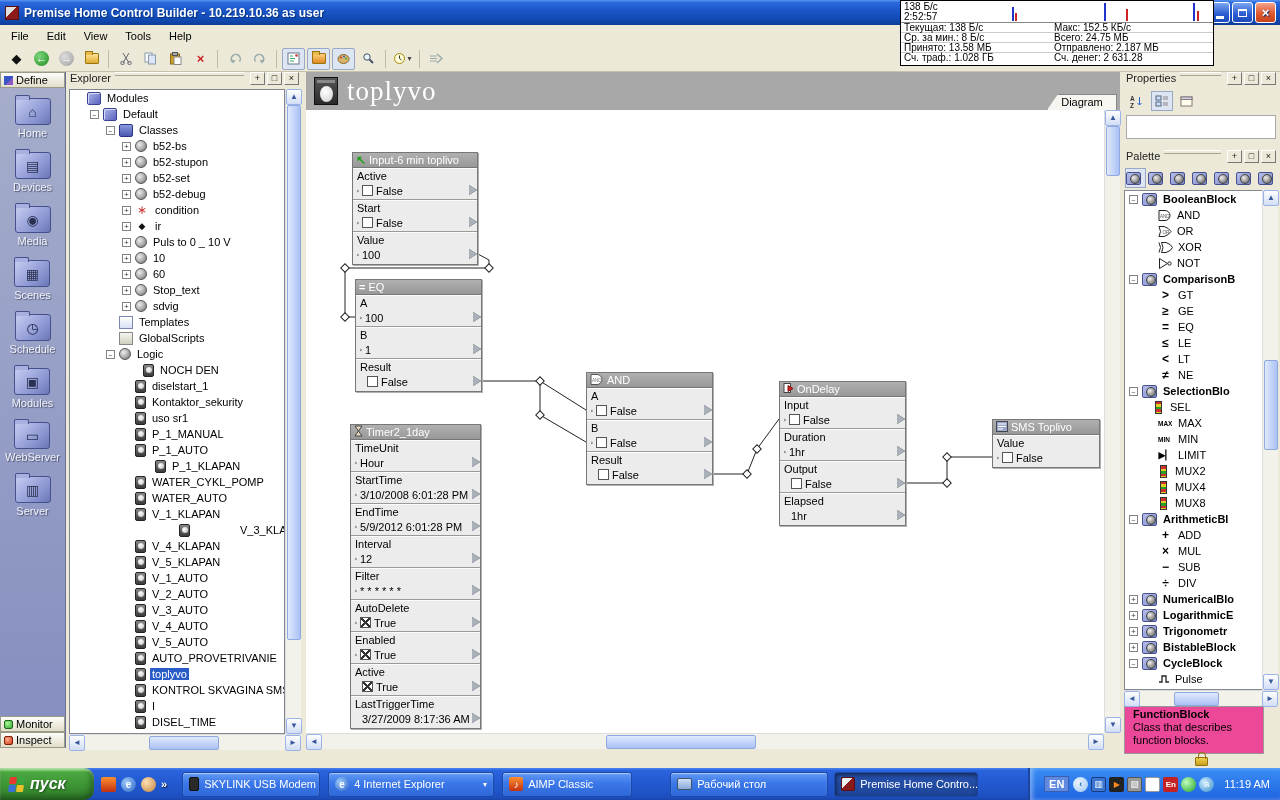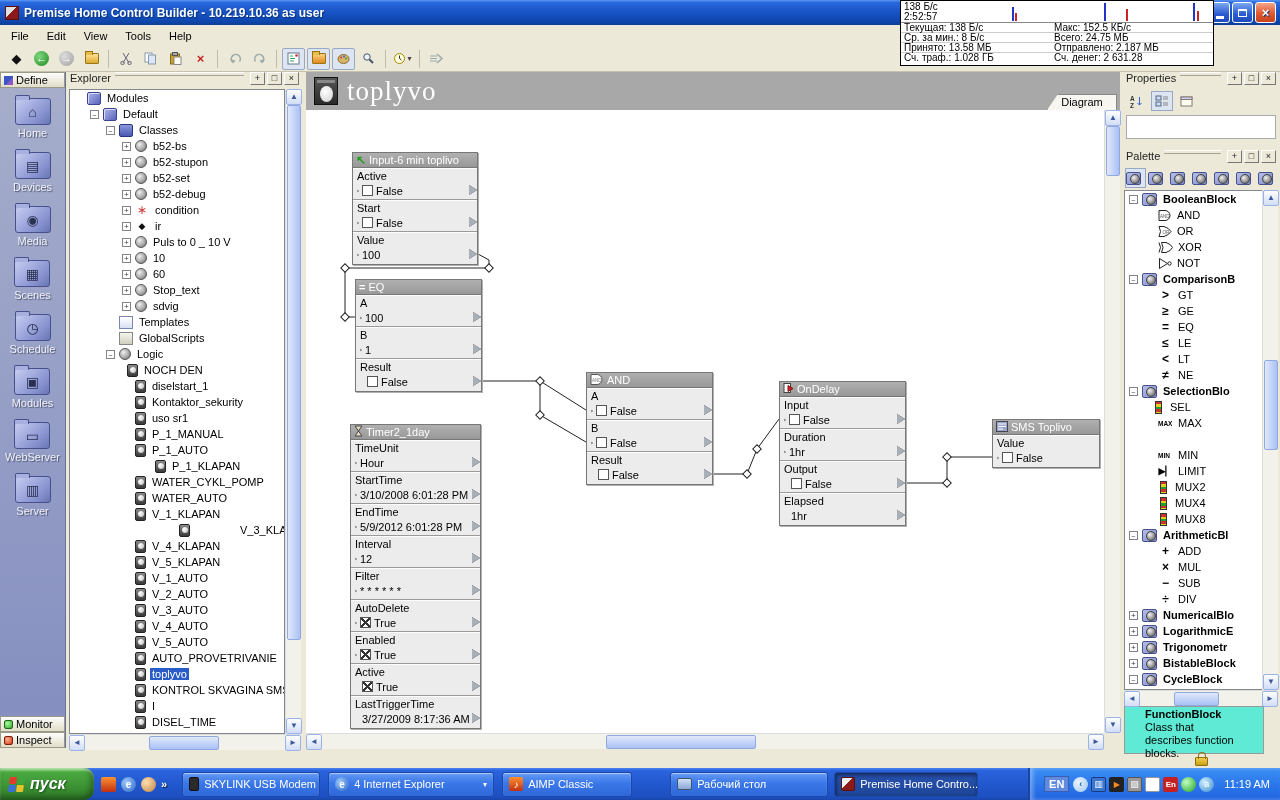--- a/index.html
+++ b/index.html
@@ -131,21 +131,21 @@
   .props-toolbar{display:flex;padding:3px 2px;gap:3px}
   .ptb{width:22px;height:20px;border:1px solid transparent;display:flex;align-items:center;justify-content:center}
   .ptb.pressed{border:1px solid #9aa8c8;background:#dde4f2}
   .palette-panel{position:absolute;left:1124px;top:150px;width:154px;height:618px;background:#ece9d8}
   .pal-toolbar{display:flex;padding:2px 1px;gap:1px}
   .cmp{font-weight:bold;font-size:12px;width:15px;text-align:center;display:inline-block;margin-right:3px;flex:none}
   .mm{font-size:6.5px;font-weight:bold;width:15px;display:inline-block;margin-right:3px;flex:none}
   .mux-ic{width:7px;height:13px;border:1px solid #333;margin:0 6px 0 2px;flex:none;display:inline-block;
     background:repeating-linear-gradient(180deg,#d03030 0 2.5px,#ddd020 2.5px 5px,#28a028 5px 7.5px)}
   .pal-gate{margin-right:3px;flex:none;display:inline-flex}
-  .pal-desc{position:absolute;left:0;top:556px;width:140px;height:48px;background:#5eead4;border:1px solid #999;padding:1px 20px;line-height:13px}
+  .pal-desc{position:absolute;left:0;top:556px;width:140px;height:48px;background:#ec4899;border:1px solid #999;padding:1px 8px;line-height:13px}
   .lock{width:13px;height:9px;background:linear-gradient(#f0d050,#c8a018);border:1px solid #907010;border-radius:1px;position:relative;display:inline-block}
   .lock::before{content:"";position:absolute;left:2.5px;top:-6px;width:6px;height:6px;border:1.5px solid #907010;border-bottom:none;border-radius:4px 4px 0 0}
 
   
   .taskbar{position:absolute;left:0;top:768px;width:1280px;height:32px;
     background:linear-gradient(180deg,#4b82f0 0%,#2a64dd 8%,#2258cf 50%,#1d4fc0 90%,#1a46ac 100%);
     display:flex;align-items:center;z-index:10}
   .start{width:94px;height:32px;border-radius:0 10px 10px 0;flex:none;
     background:linear-gradient(180deg,#8ede7e 0%,#4aa83f 14%,#3d9434 55%,#2e7a28 100%);
     box-shadow:inset -3px -3px 6px rgba(0,0,0,.35),inset 0 2px 2px rgba(255,255,255,.4);
@@ -463,21 +463,21 @@
     <div class="trow" style="padding-left: 36px;">
       <span class="exp none"></span>
       <span class="ti ti-script"></span>
       <span class="tlabel">GlobalScripts</span>
     </div>
     <div class="trow" style="padding-left: 36px;">
       <span class="exp">–</span>
       <span class="ti ti-gear"></span>
       <span class="tlabel">Logic</span>
     </div>
-    <div class="trow" style="padding-left: 44px;">
+    <div class="trow" style="padding-left: 60px;">
       <span class="exp none"></span>
       <span class="ti ti-logic"></span>
       <span class="tlabel">NOCH DEN</span>
     </div>
     <div class="trow" style="padding-left: 52px;">
       <span class="exp none"></span>
       <span class="ti ti-logic"></span>
       <span class="tlabel">diselstart_1</span>
     </div>
     <div class="trow" style="padding-left: 52px;">
@@ -1029,21 +1029,21 @@
       <div class="trow" style="padding-left: 15px;">
         <span class="exp none"></span>
         <span class="mux-ic"></span>
         <span class="tlabel">SEL</span>
       </div>
       <div class="trow" style="padding-left: 20px;">
         <span class="exp none"></span>
         <span class="mm">MAX</span>
         <span class="tlabel">MAX</span>
       </div>
-      <div class="trow" style="padding-left: 20px; margin-top: 16px;">
+      <div class="trow" style="padding-left: 20px;">
         <span class="exp none"></span>
         <span class="mm">MIN</span>
         <span class="tlabel">MIN</span>
       </div>
       <div class="trow" style="padding-left: 20px;">
         <span class="exp none"></span>
         <span class="cmp" style="font-size:9px">▶▏</span>
         <span class="tlabel">LIMIT</span>
       </div>
       <div class="trow" style="padding-left: 20px;">

